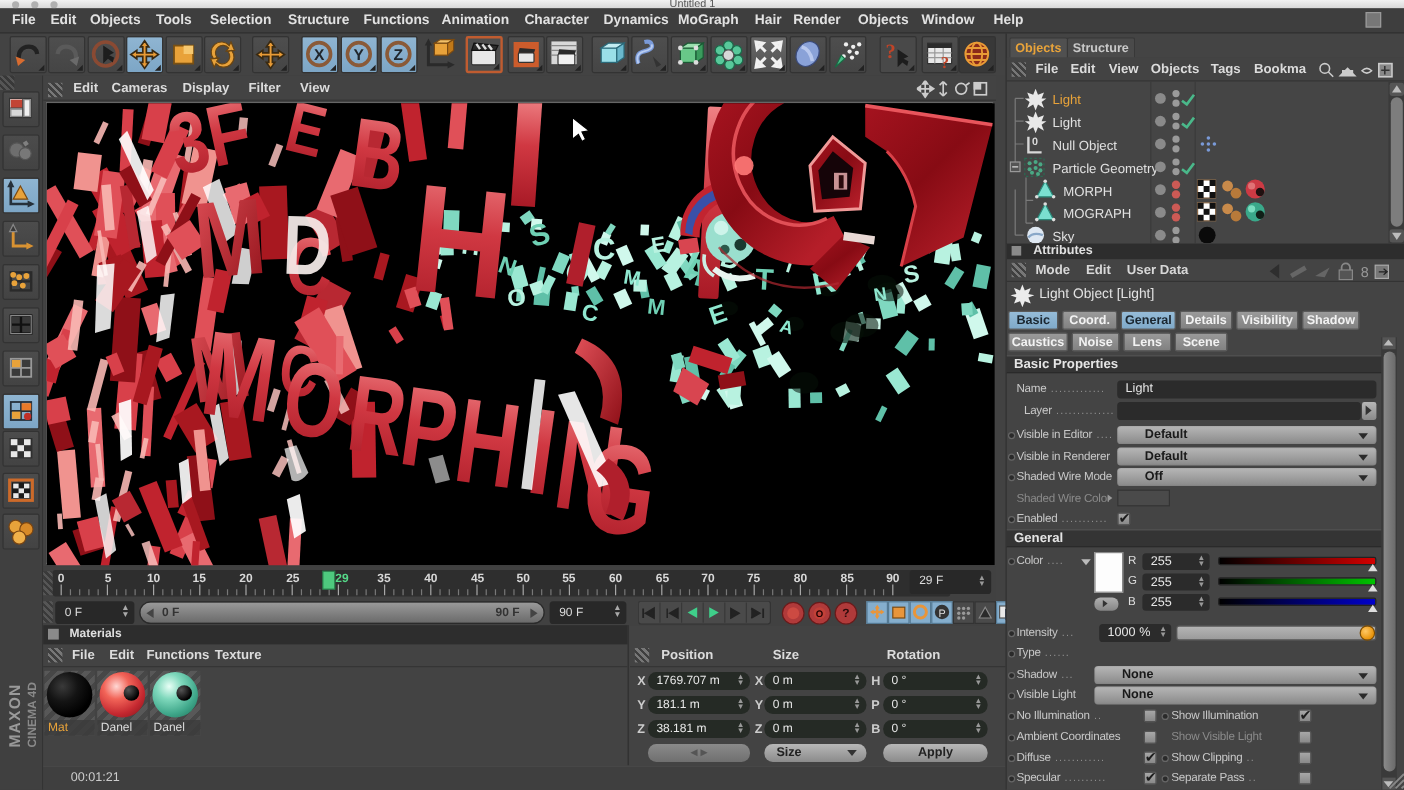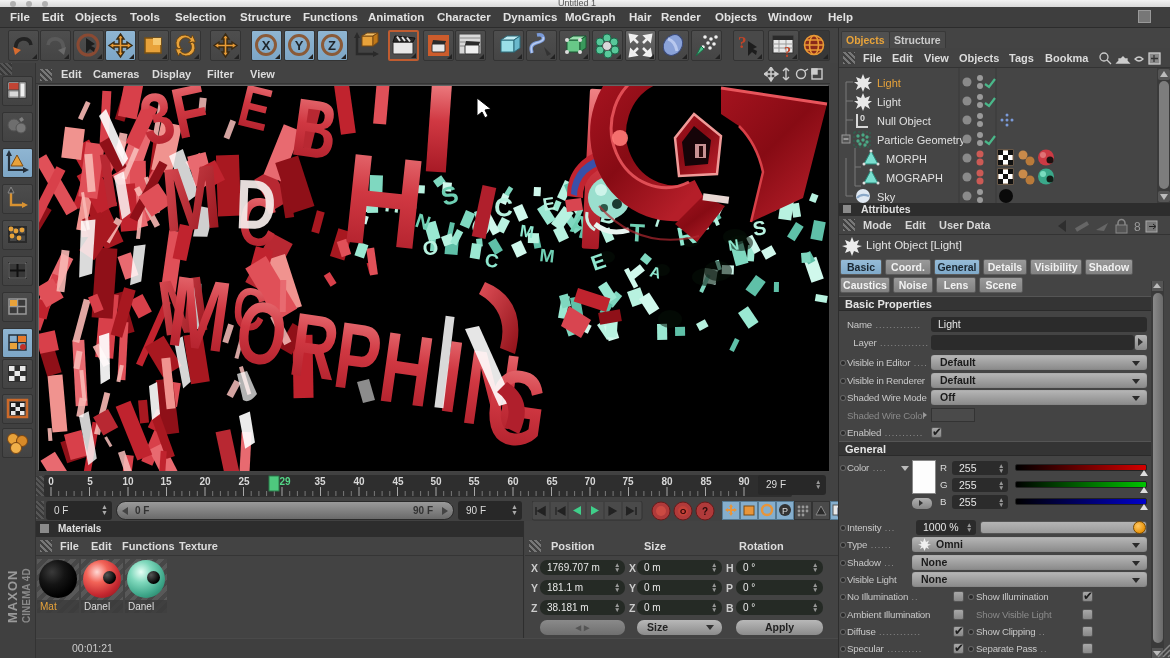--- a/index.html
+++ b/index.html
@@ -52,21 +52,21 @@
 #rpanel{top:28px;left:838px;width:332px;height:630px;background:#444444;border-left:1px solid #2e2e2e;}
 .rtab{position:absolute;top:3px;height:17px;padding:0 4px;font-size:10.5px;font-weight:bold;line-height:17px;color:#c9c9c9;background:#4a4a4a;border:1px solid #383838;border-bottom:none;border-radius:2px 2px 0 0;}
 #omenu{position:absolute;top:20px;left:0;width:332px;height:20px;background:#434343;border-bottom:1px solid #333;}
 #omenu span{position:absolute;top:4px;color:#dcdcdc;font-size:11px;font-weight:bold;}
 #otree{position:absolute;top:40px;left:0;width:332px;height:135px;background:#454545;overflow:hidden;}
 
 #attr{position:absolute;top:175px;left:0;width:332px;height:455px;background:#444444;}
 .sechead{position:absolute;left:0;width:316px;height:15px;background:#343434;border-top:1px solid #555;border-bottom:1px solid #2a2a2a;color:#e5e5e5;font-weight:bold;font-size:11px;line-height:15px;padding-left:6px;}
 .alabel{position:absolute;color:#c8c8c8;font-size:9.7px;letter-spacing:-0.2px;white-space:nowrap;overflow:hidden;}
 .afield{position:absolute;background:#2b2b2b;border-radius:3px;color:#e6e6e6;font-size:10.5px;padding-left:7px;}
-.dd{position:absolute;background:linear-gradient(#b7b7b7,#898989);border-radius:3px;color:#1a1a1a;font-size:10.5px;font-weight:bold;padding-left:9px;box-shadow:inset 0 0 1px #666;}
+.dd{position:absolute;background:linear-gradient(#b7b7b7,#898989);border-radius:3px;color:#1a1a1a;font-size:10.5px;font-weight:bold;padding-left:23px;box-shadow:inset 0 0 1px #666;}
 .dd:after{content:"";position:absolute;right:7px;top:6px;border-left:4px solid transparent;border-right:4px solid transparent;border-top:5px solid #2a2a2a;}
 .spin{position:absolute;background:#2b2b2b;border-radius:3px;color:#e6e6e6;font-size:10.5px;padding-left:7px;}
 .chk{position:absolute;width:11px;height:11px;background:linear-gradient(#a8a8a8,#888);border-radius:2px;border:1px solid #555;}
 .chk.on:after{content:"\2714";position:absolute;left:0px;top:-3px;color:#1c1c1c;font-size:12px;}
 .atab{position:absolute;height:16px;background:linear-gradient(#9a9a9a,#818181);border:1px solid #5a5a5a;border-radius:2px;color:#f2f2f2;font-size:10.5px;font-weight:bold;text-align:center;line-height:15px;}
 .atab.sel{background:linear-gradient(#96bcd8,#7fa9c9);color:#1a2630;}
 .dots{color:#8f8f8f;letter-spacing:1px;font-size:9px;}
 .cir{position:absolute;left:2px;width:4px;height:4px;border-radius:50%;background:#2a2a2a;box-shadow:0 0 0 1px #666;}
 .spa{position:absolute;right:3px;top:2px;width:7px;height:10px;color:#999;font-size:6.5px;line-height:5px;}
 .spa:before{content:"\25B2\A\25BC";white-space:pre;}
@@ -1040,21 +1040,21 @@
       <span class="clab" style="left:201px;">B</span>
         <div class="cfield" style="left:211px;width:87px;">0 °<span class="sp2"></span></div>
     </div>
     <div class="crow" style="top:99px;left:0;width:313px;">
       <div class="cbtn" style="left:15px;width:85px;background:linear-gradient(#8a8a8a,#6f6f6f);color:#555;">◂ ▸</div>
       <div class="cbtn" style="left:112px;width:85px;text-align:left;padding-left:10px;">Size<span style="position:absolute;right:8px;top:5px;border-left:4px solid transparent;border-right:4px solid transparent;border-top:5px solid #333;"></span></div>
       <div class="cbtn" style="left:211px;width:87px;">Apply</div>
     </div>
   </div>
   <div id="bottombar" class="abs">
-      <span style="position:absolute;left:36px;top:3px;">00:01:21</span>
+      <span style="position:absolute;left:23px;top:3px;">00:01:21</span>
     </div>
   <div id="rpanel" class="abs">
     <div class="rtab" style="left:2px;color:#e8a33a;background:#505050;">Objects</div>
     <div class="rtab" style="left:50px;">Structure</div>
     <div id="omenu">
       <div style="position:absolute;left:4px;top:4px;width:12px;height:12px;background:repeating-linear-gradient(45deg,#777 0 2px,#3f3f3f 2px 4px);"></div>
       <span style="left:24px;">File</span>
         <span style="left:53px;">Edit</span>
         <span style="left:85px;">View</span>
       <span style="left:120px;">Objects</span>
@@ -1299,38 +1299,35 @@
 
       <span class="cir" style="top:323px;"></span>
       <div class="alabel" style="left:8px;top:319px;width:66px;">Intensity<span class="dots"> ...</span></div>
       <div class="spin" style="left:77px;top:317px;width:60px;height:15px;line-height:15px;">1000 %<span class="spa"></span></div>
       <div style="position:absolute;left:141px;top:318px;width:167px;height:13px;border-radius:3px;background:linear-gradient(#b5b5b5,#9a9a9a);border:1px solid #555;">
         <div style="position:absolute;right:0px;top:-1px;width:13px;height:13px;border-radius:50%;background:radial-gradient(circle at 4px 4px,#ffc864,#e8930a 70%);border:1px solid #7a4a00;"></div>
       </div>
 
       <span class="cir" style="top:340px;"></span>
       <div class="alabel" style="left:8px;top:336px;width:62px;">Type<span class="dots"> ......</span></div>
-      <div class="dd" style="left:73px;top:334px;width:235px;height:15px;line-height:15px;padding-left:24px;">Omni<svg width="13" height="13" style="position:absolute;left:6px;top:1px;">
-            <path d="M6.5 0 L8 4 L11 2.5 L9.5 6 L13 6.5 L9.5 8 L11 11 L8 9.5 L6.5 13 L5 9.5 L2 11 L3.5 8 L0 6.5 L3.5 6 L2 2.5 L5 4 Z" fill="#f0f0f0"></path>
-          </svg></div>
       <span class="cir" style="top:358px;"></span>
       <div class="alabel" style="left:8px;top:354px;width:62px;">Shadow<span class="dots"> ...</span></div>
       <div class="dd" style="left:73px;top:352px;width:235px;height:15px;line-height:15px;">None</div>
       <span class="cir" style="top:375px;"></span>
       <div class="alabel" style="left:8px;top:371px;width:64px;">Visible Light</div>
       <div class="dd" style="left:73px;top:369px;width:235px;height:15px;line-height:15px;">None</div>
 
       <span class="cir" style="top:392px;"></span>
       <div class="alabel" style="left:8px;top:388px;width:100px;">No Illumination<span class="dots"> ..</span></div>
       <div class="chk" style="left:114px;top:388px;"></div>
       <span class="cir" style="left:130px;top:392px;"></span>
       <div class="alabel" style="left:137px;top:388px;width:100px;">Show Illumination</div>
       <div class="chk on" style="left:243px;top:388px;"></div>
       <span class="cir" style="top:410px;"></span>
-      <div class="alabel" style="left:8px;top:406px;width:104px;">Ambient Illumination</div>
+      <div class="alabel" style="left:8px;top:406px;width:104px;">Ambient Coordinates</div>
       <div class="chk" style="left:114px;top:406px;"></div>
       <div class="alabel" style="left:137px;top:406px;width:100px;color:#8a8a8a;">Show Visible Light</div>
       <div class="chk" style="left:243px;top:406px;"></div>
       <span class="cir" style="top:427px;"></span>
       <div class="alabel" style="left:8px;top:423px;width:100px;">Diffuse<span class="dots"> ............</span></div>
       <div class="chk on" style="left:114px;top:423px;"></div>
       <span class="cir" style="left:130px;top:427px;"></span>
       <div class="alabel" style="left:137px;top:423px;width:100px;">Show Clipping<span class="dots"> ..</span></div>
       <div class="chk" style="left:243px;top:423px;"></div>
       <span class="cir" style="top:444px;"></span>

